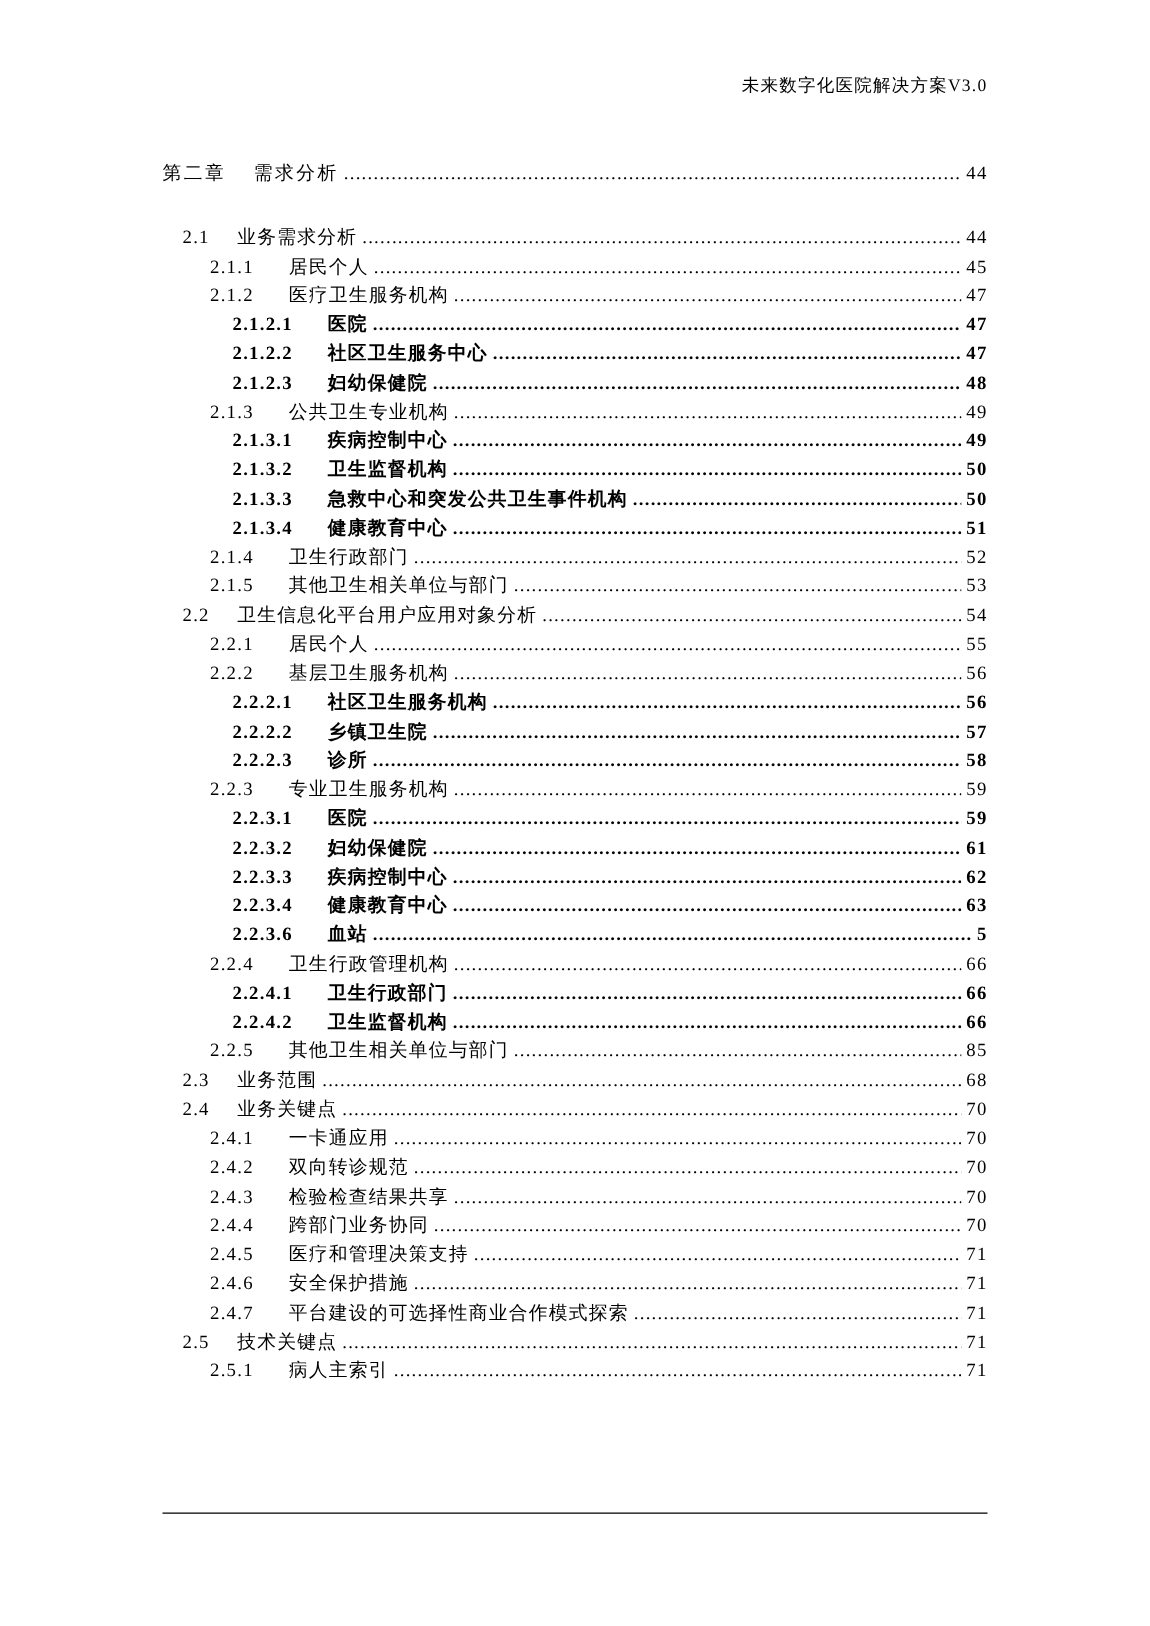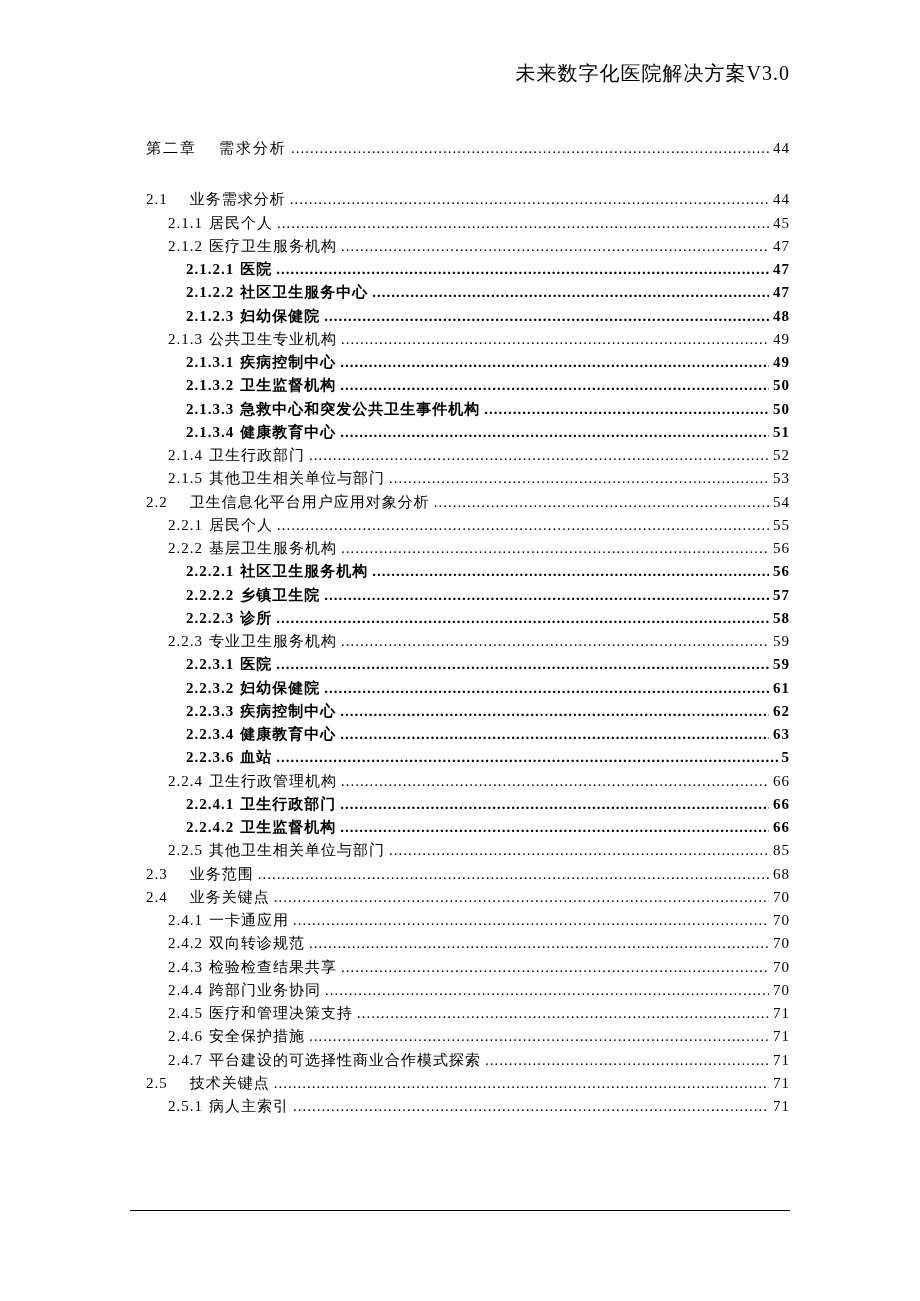--- a/index.html
+++ b/index.html
@@ -8,40 +8,40 @@
       height: 1301px;
       background: #fff;
       font-family: "SimSun", "宋体", serif;
       position: relative;
     }
     .page {
       padding: 60px 130px 80px 130px;
     }
     .header {
       text-align: right;
-      font-size: 20px;
+      font-size: 14px;
       color: #000;
       margin-bottom: 50px;
       letter-spacing: 1px;
     }
     .toc-row {
       display: flex;
       align-items: baseline;
       font-size: 15px;
       color: #000;
       line-height: 1.55;
       white-space: nowrap;
       overflow: hidden;
     }
-    .L0 { margin-left: 16px; margin-bottom: 28px; margin-top: 4px; align-items: flex-end; }
+    .L0 { margin-left: 0; margin-bottom: 28px; margin-top: 4px; align-items: flex-end; }
     .L1 { margin-left: 16px; }
     .L2 { margin-left: 38px; }
     .L3 { margin-left: 56px; font-weight: bold; }
     .num { letter-spacing: 1px; }
-    .title { margin-left: 6px; letter-spacing: 1px; }
+    .title { margin-left: 28px; letter-spacing: 1px; }
     .L0 .num { letter-spacing: 2px; }
     .L0 .title { margin-left: 22px; letter-spacing: 2px; }
     .L1 .title { margin-left: 22px; }
     .dots {
       flex: 1 1 auto;
       overflow: hidden;
       letter-spacing: 1px;
       color: #000;
       margin: 0 4px;
     }

